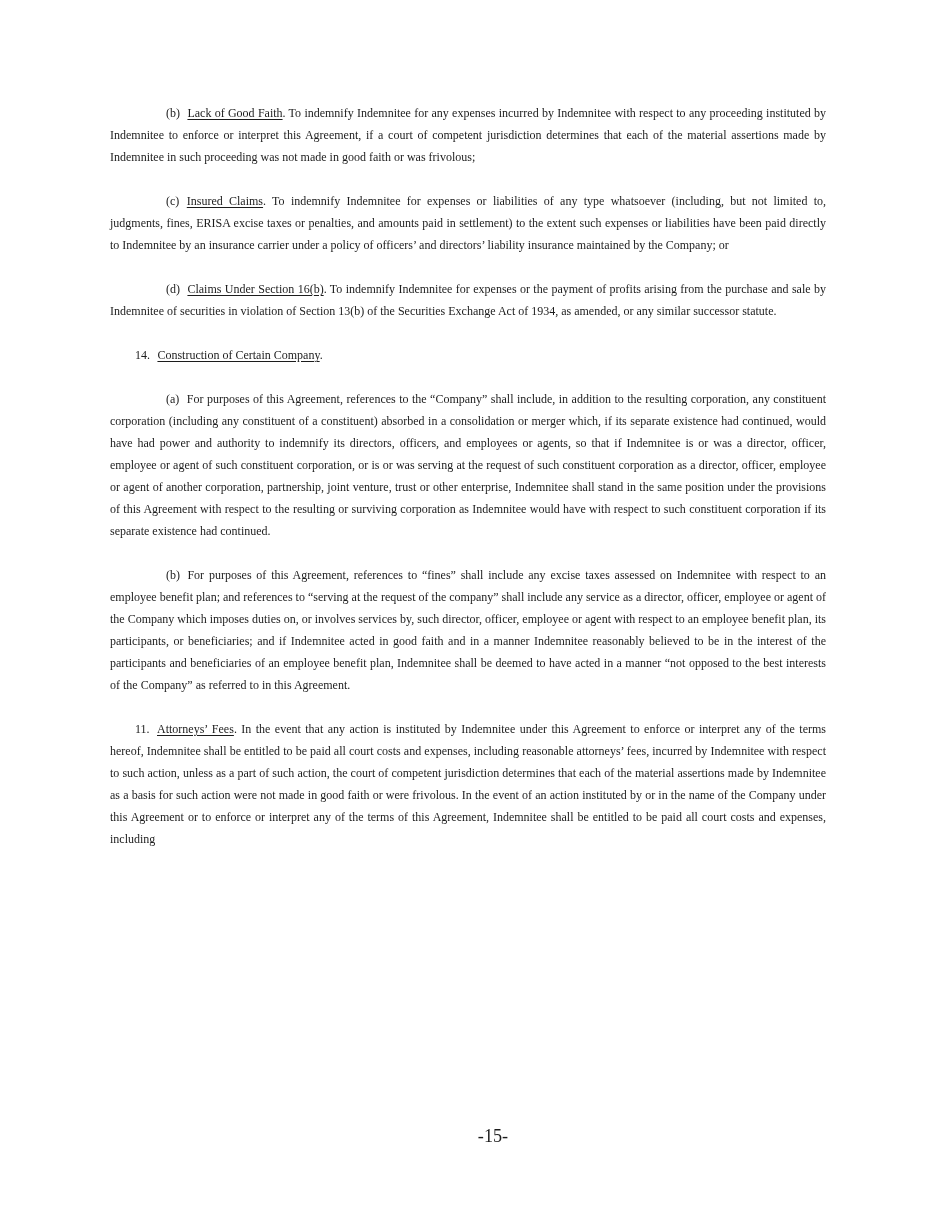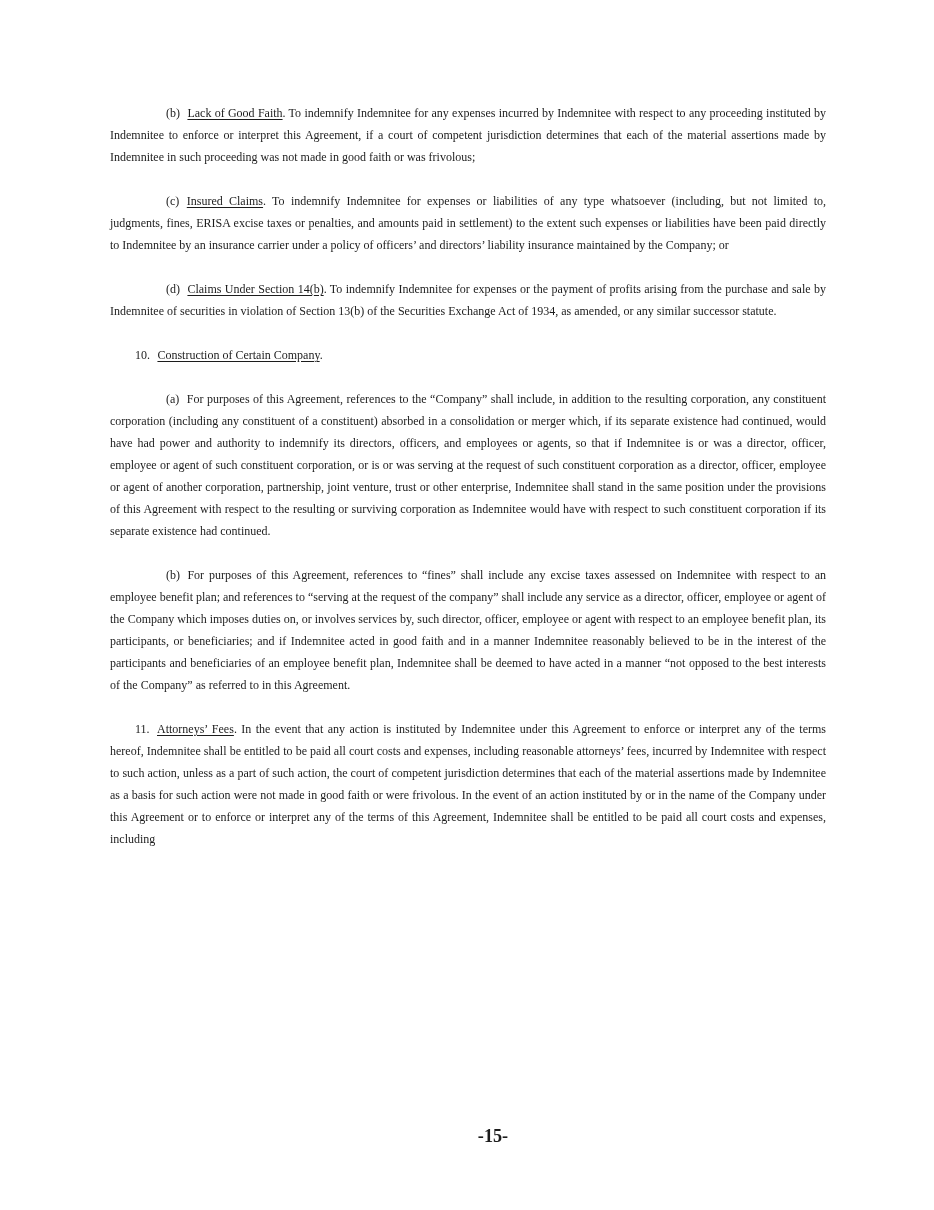--- a/index.html
+++ b/index.html
@@ -37,35 +37,34 @@
   .para.cont { text-align-last: justify; }
   .footer {
     position: absolute;
     left: 0;
     right: 0;
     top: 1126px;
     text-align: center;
     text-indent: 52px;
     font-size: 18.2px;
     line-height: 21px;
-    font-weight: bold;
   }
 </style>
 </head>
 <body>
 
 <div class="doc">
 
   <p class="para lettered"><span class="label">(b)</span><span class="title">Lack of Good Faith</span><span class="body">.  To indemnify Indemnitee for any expenses incurred by Indemnitee with respect to any proceeding instituted by Indemnitee to enforce or interpret this Agreement, if a court of competent jurisdiction determines that each of the material assertions made by Indemnitee in such proceeding was not made in good faith or was frivolous;</span></p>
 
   <p class="para lettered"><span class="label">(c)</span><span class="title">Insured Claims</span><span class="body">.  To indemnify Indemnitee for expenses or liabilities of any type whatsoever (including, but not limited to, judgments, fines, ERISA excise taxes or penalties, and amounts paid in settlement) to the extent such expenses or liabilities have been paid directly to Indemnitee by an insurance carrier under a policy of officers’ and directors’ liability insurance maintained by the Company; or</span></p>
 
-  <p class="para lettered"><span class="label">(d)</span><span class="title">Claims Under Section 14(b)</span><span class="body">.  To indemnify Indemnitee for expenses or the payment of profits arising from the purchase and sale by Indemnitee of securities in violation of Section 13(b) of the Securities Exchange Act of 1934, as amended, or any similar successor statute.</span></p>
+  <p class="para lettered"><span class="label">(d)</span><span class="title">Claims Under Section 16(b)</span><span class="body">.  To indemnify Indemnitee for expenses or the payment of profits arising from the purchase and sale by Indemnitee of securities in violation of Section 13(b) of the Securities Exchange Act of 1934, as amended, or any similar successor statute.</span></p>
 
-  <p class="para numbered"><span class="label">10.</span><span class="title">Construction of Certain Company</span><span class="body">.</span></p>
+  <p class="para numbered"><span class="label">14.</span><span class="title">Construction of Certain Company</span><span class="body">.</span></p>
 
   <p class="para lettered"><span class="label">(a)</span><span class="title"></span><span class="body">For purposes of this Agreement, references to the “Company” shall include, in addition to the resulting corporation, any constituent corporation (including any constituent of a constituent) absorbed in a consolidation or merger which, if its separate existence had continued, would have had power and authority to indemnify its directors, officers, and employees or agents, so that if Indemnitee is or was a director, officer, employee or agent of such constituent corporation, or is or was serving at the request of such constituent corporation as a director, officer, employee or agent of another corporation, partnership, joint venture, trust or other enterprise, Indemnitee shall stand in the same position under the provisions of this Agreement with respect to the resulting or surviving corporation as Indemnitee would have with respect to such constituent corporation if its separate existence had continued.</span></p>
 
   <p class="para lettered"><span class="label">(b)</span><span class="title"></span><span class="body">For purposes of this Agreement, references to “fines” shall include any excise taxes assessed on Indemnitee with respect to an employee benefit plan; and references to “serving at the request of the company” shall include any service as a director, officer, employee or agent of the Company which imposes duties on, or involves services by, such director, officer, employee or agent with respect to an employee benefit plan, its participants, or beneficiaries; and if Indemnitee acted in good faith and in a manner Indemnitee reasonably believed to be in the interest of the participants and beneficiaries of an employee benefit plan, Indemnitee shall be deemed to have acted in a manner “not opposed to the best interests of the Company” as referred to in this Agreement.</span></p>
 
   <p class="para numbered cont"><span class="label">11.</span><span class="title">Attorneys’ Fees</span><span class="body">.  In the event that any action is instituted by Indemnitee under this Agreement to enforce or interpret any of the terms hereof, Indemnitee shall be entitled to be paid all court costs and expenses, including reasonable attorneys’ fees, incurred by Indemnitee with respect to such action, unless as a part of such action, the court of competent jurisdiction determines that each of the material assertions made by Indemnitee as a basis for such action were not made in good faith or were frivolous.  In the event of an action instituted by or in the name of the Company under this Agreement or to enforce or interpret any of the terms of this Agreement, Indemnitee shall be entitled to be paid all court costs and expenses, including</span></p>
 
 </div>
 
 <div class="footer"><span>-15-</span></div>

